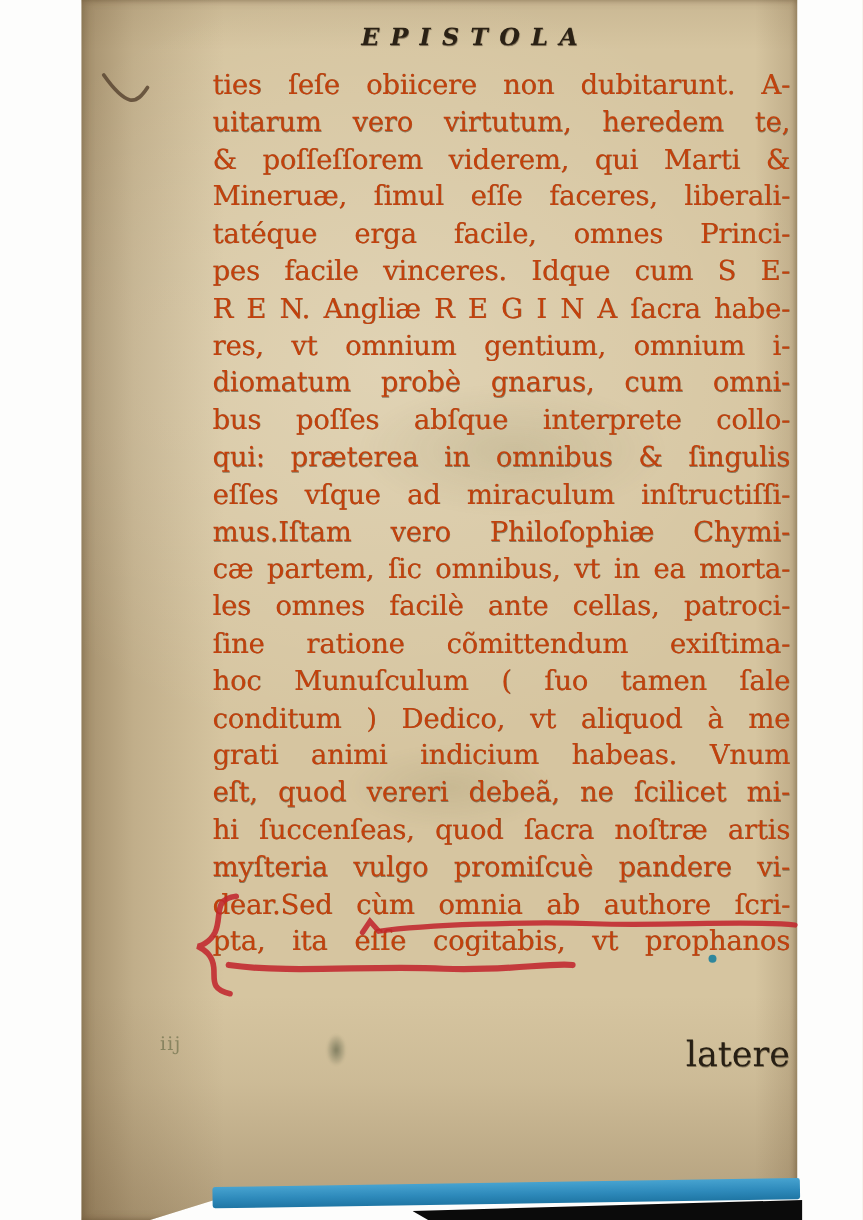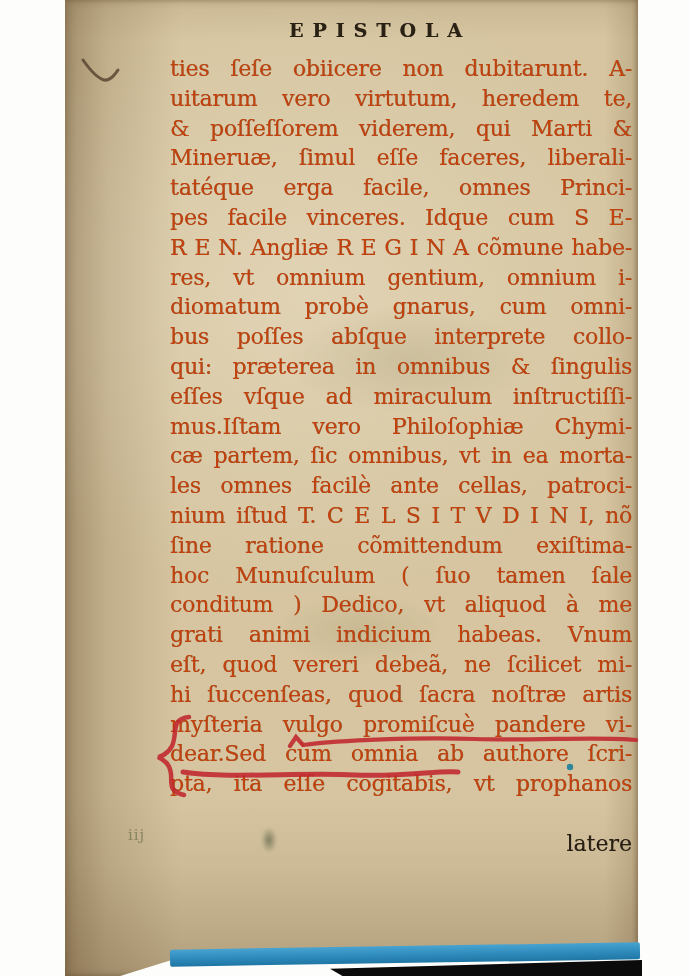--- a/index.html
+++ b/index.html
@@ -23,27 +23,27 @@
         filter:blur(3px);opacity:.55;}
   .smudge-mid{left:180px;top:290px;width:330px;height:140px;
         background:radial-gradient(closest-side, rgba(104,100,56,.14), transparent 75%);filter:blur(2px);}
   .smudge-low{left:185px;top:585px;width:220px;height:90px;
         background:radial-gradient(closest-side, rgba(104,100,56,.12), transparent 75%);filter:blur(2px);}
   .ink-blob{left:259px;top:824px;width:20px;height:32px;
         background:radial-gradient(closest-side, rgba(62,72,48,.55), transparent 80%);filter:blur(1px);}
   
   .running-header{position:absolute;left:170px;width:420px;top:19px;
         text-align:center;font-size:19px;font-weight:bold;letter-spacing:9px;
-        color:#2a2115;text-shadow:.4px .4px .6px rgba(40,28,12,.55);}
+        color:#2a2115;text-shadow:.4px .4px .6px rgba(40,28,12,.55);font-style:italic;}
   .textblock{position:absolute;left:170px;top:54px;width:462px;color:#c2410c;
         font-size:22px;text-shadow:.35px .35px .5px rgba(40,28,12,.45);}
   .line{height:29.8px;line-height:29.8px;text-align:justify;text-align-last:justify;
         overflow:visible;letter-spacing:-.2px;}
   .catchword{position:absolute;left:170px;top:829px;width:462px;height:30px;line-height:30px;
-        text-align:right;font-size:22px;color:#271f14;text-shadow:.35px .35px .5px rgba(40,28,12,.45);}
+        text-align:right;font-size:28px;color:#271f14;text-shadow:.35px .35px .5px rgba(40,28,12,.45);}
   .signature-mark{position:absolute;left:128px;top:826px;font-size:15px;
         color:rgba(88,94,58,.55);filter:blur(.4px);letter-spacing:1px;}
   
   .marks{position:absolute;left:0;top:0;width:690px;height:976px;pointer-events:none;}
   .red-stroke{stroke:#c1272d;fill:none;stroke-linecap:round;opacity:.88;}
   .brown-stroke{stroke:#5a4632;fill:none;stroke-linecap:round;opacity:.85;}
   .blue-dot{fill:#1d7f9c;opacity:.9;}
   
   .cover-strip{position:absolute;left:170px;top:946px;width:470px;height:17px;
         background:linear-gradient(180deg,#47a3d0 0%,#2e8abb 55%,#1f76a4 100%);
@@ -64,30 +64,29 @@
 
   <div class="running-header">EPISTOLA</div>
 
   <div class="textblock">
       <div class="line">ties ſeſe obiicere non dubitarunt. A-</div>
       <div class="line">uitarum vero virtutum, heredem te,</div>
       <div class="line">&amp; poſſeſſorem viderem, qui Marti &amp;</div>
       <div class="line">Mineruæ, ſimul eſſe faceres, liberali-</div>
       <div class="line">tatéque erga facile, omnes Princi-</div>
       <div class="line">pes facile vinceres. Idque cum S E-</div>
-      <div class="line">R E N. Angliæ R E G I N A cõmune habe-</div>
+      <div class="line">R E N. Angliæ R E G I N A ſacra habe-</div>
       <div class="line">res, vt omnium gentium, omnium i-</div>
       <div class="line">diomatum probè gnarus, cum omni-</div>
       <div class="line">bus poſſes abſque interprete collo-</div>
       <div class="line">qui: præterea in omnibus &amp; ſingulis</div>
       <div class="line">eſſes vſque ad miraculum inſtructiſſi-</div>
       <div class="line">mus.Iſtam vero Philoſophiæ Chymi-</div>
       <div class="line">cæ partem, ſic omnibus, vt in ea morta-</div>
       <div class="line">les omnes facilè ante cellas, patroci-</div>
-      <div class="line">nium iſtud T. C E L S I T V D I N I, nõ</div>
       <div class="line">ſine ratione cõmittendum exiſtima-</div>
       <div class="line">hoc Munuſculum ( ſuo tamen ſale</div>
       <div class="line">conditum ) Dedico, vt aliquod à me</div>
       <div class="line">grati animi indicium habeas. Vnum</div>
       <div class="line">eſt, quod vereri debeã, ne ſcilicet mi-</div>
       <div class="line">hi ſuccenſeas, quod ſacra noſtræ artis</div>
       <div class="line">myſteria vulgo promiſcuè pandere vi-</div>
       <div class="line">dear.Sed cùm omnia ab authore ſcri-</div>
       <div class="line">pta, ita eſſe cogitabis, vt prophanos</div>
     </div>

